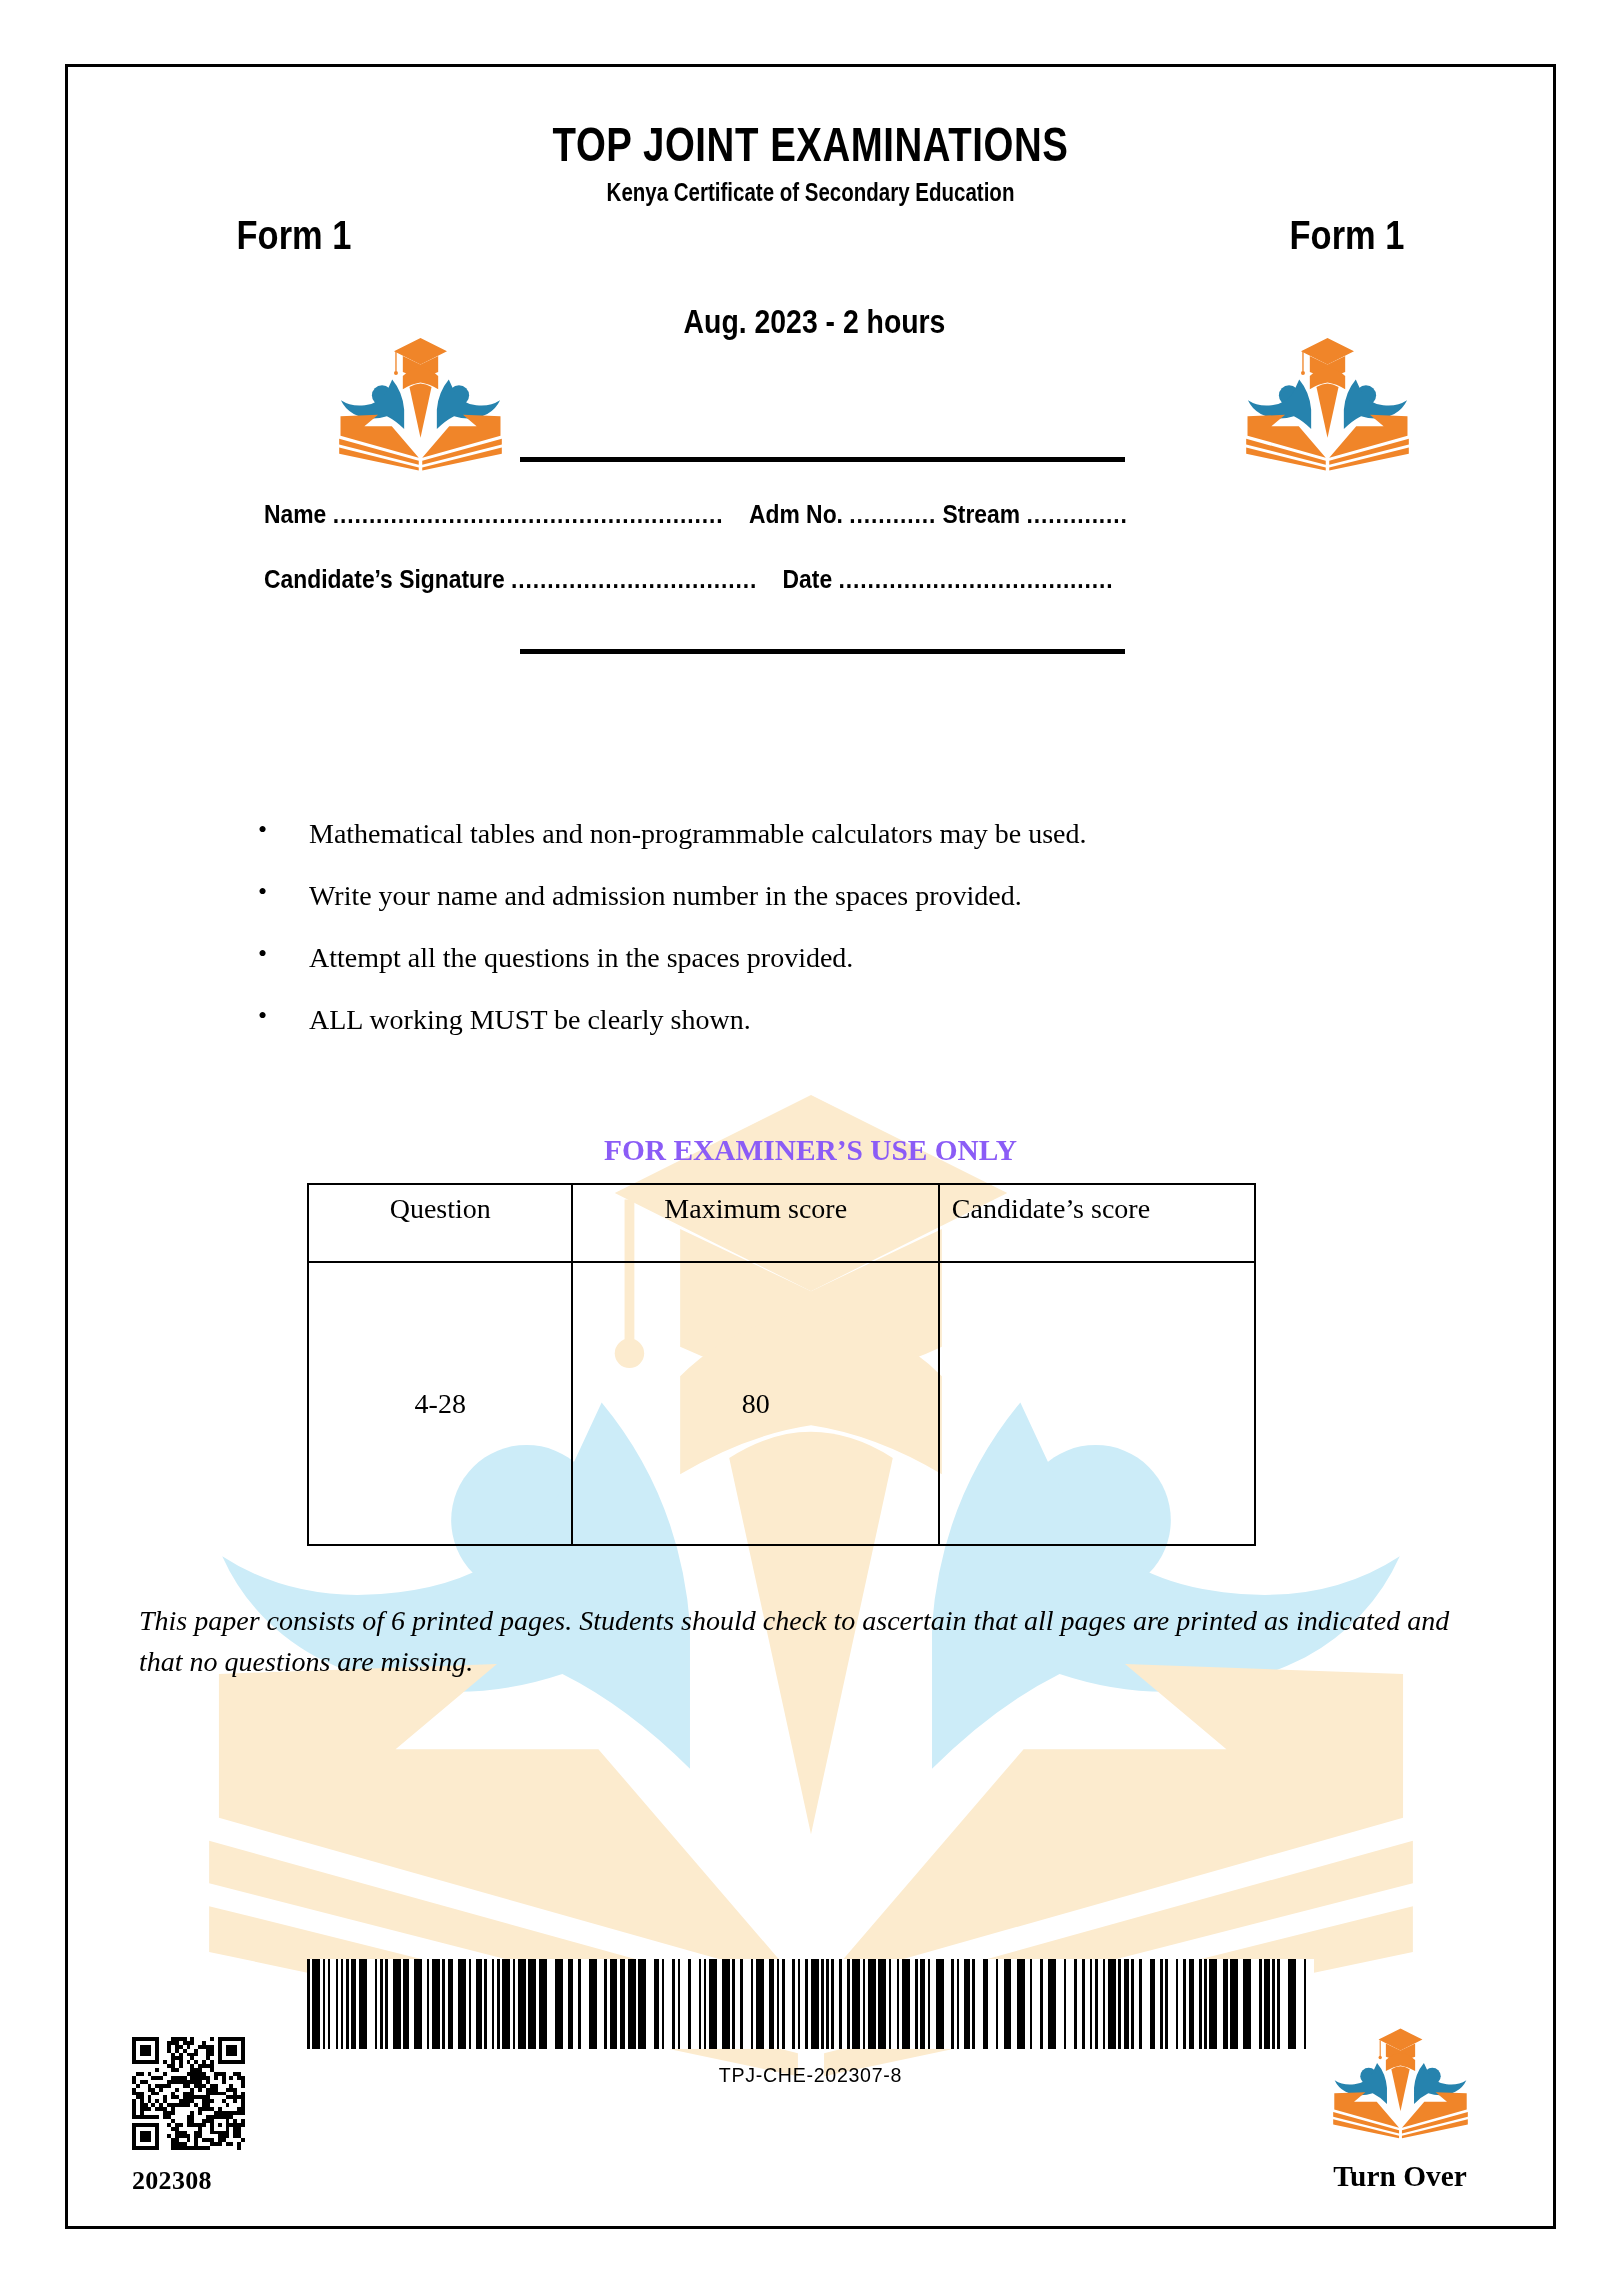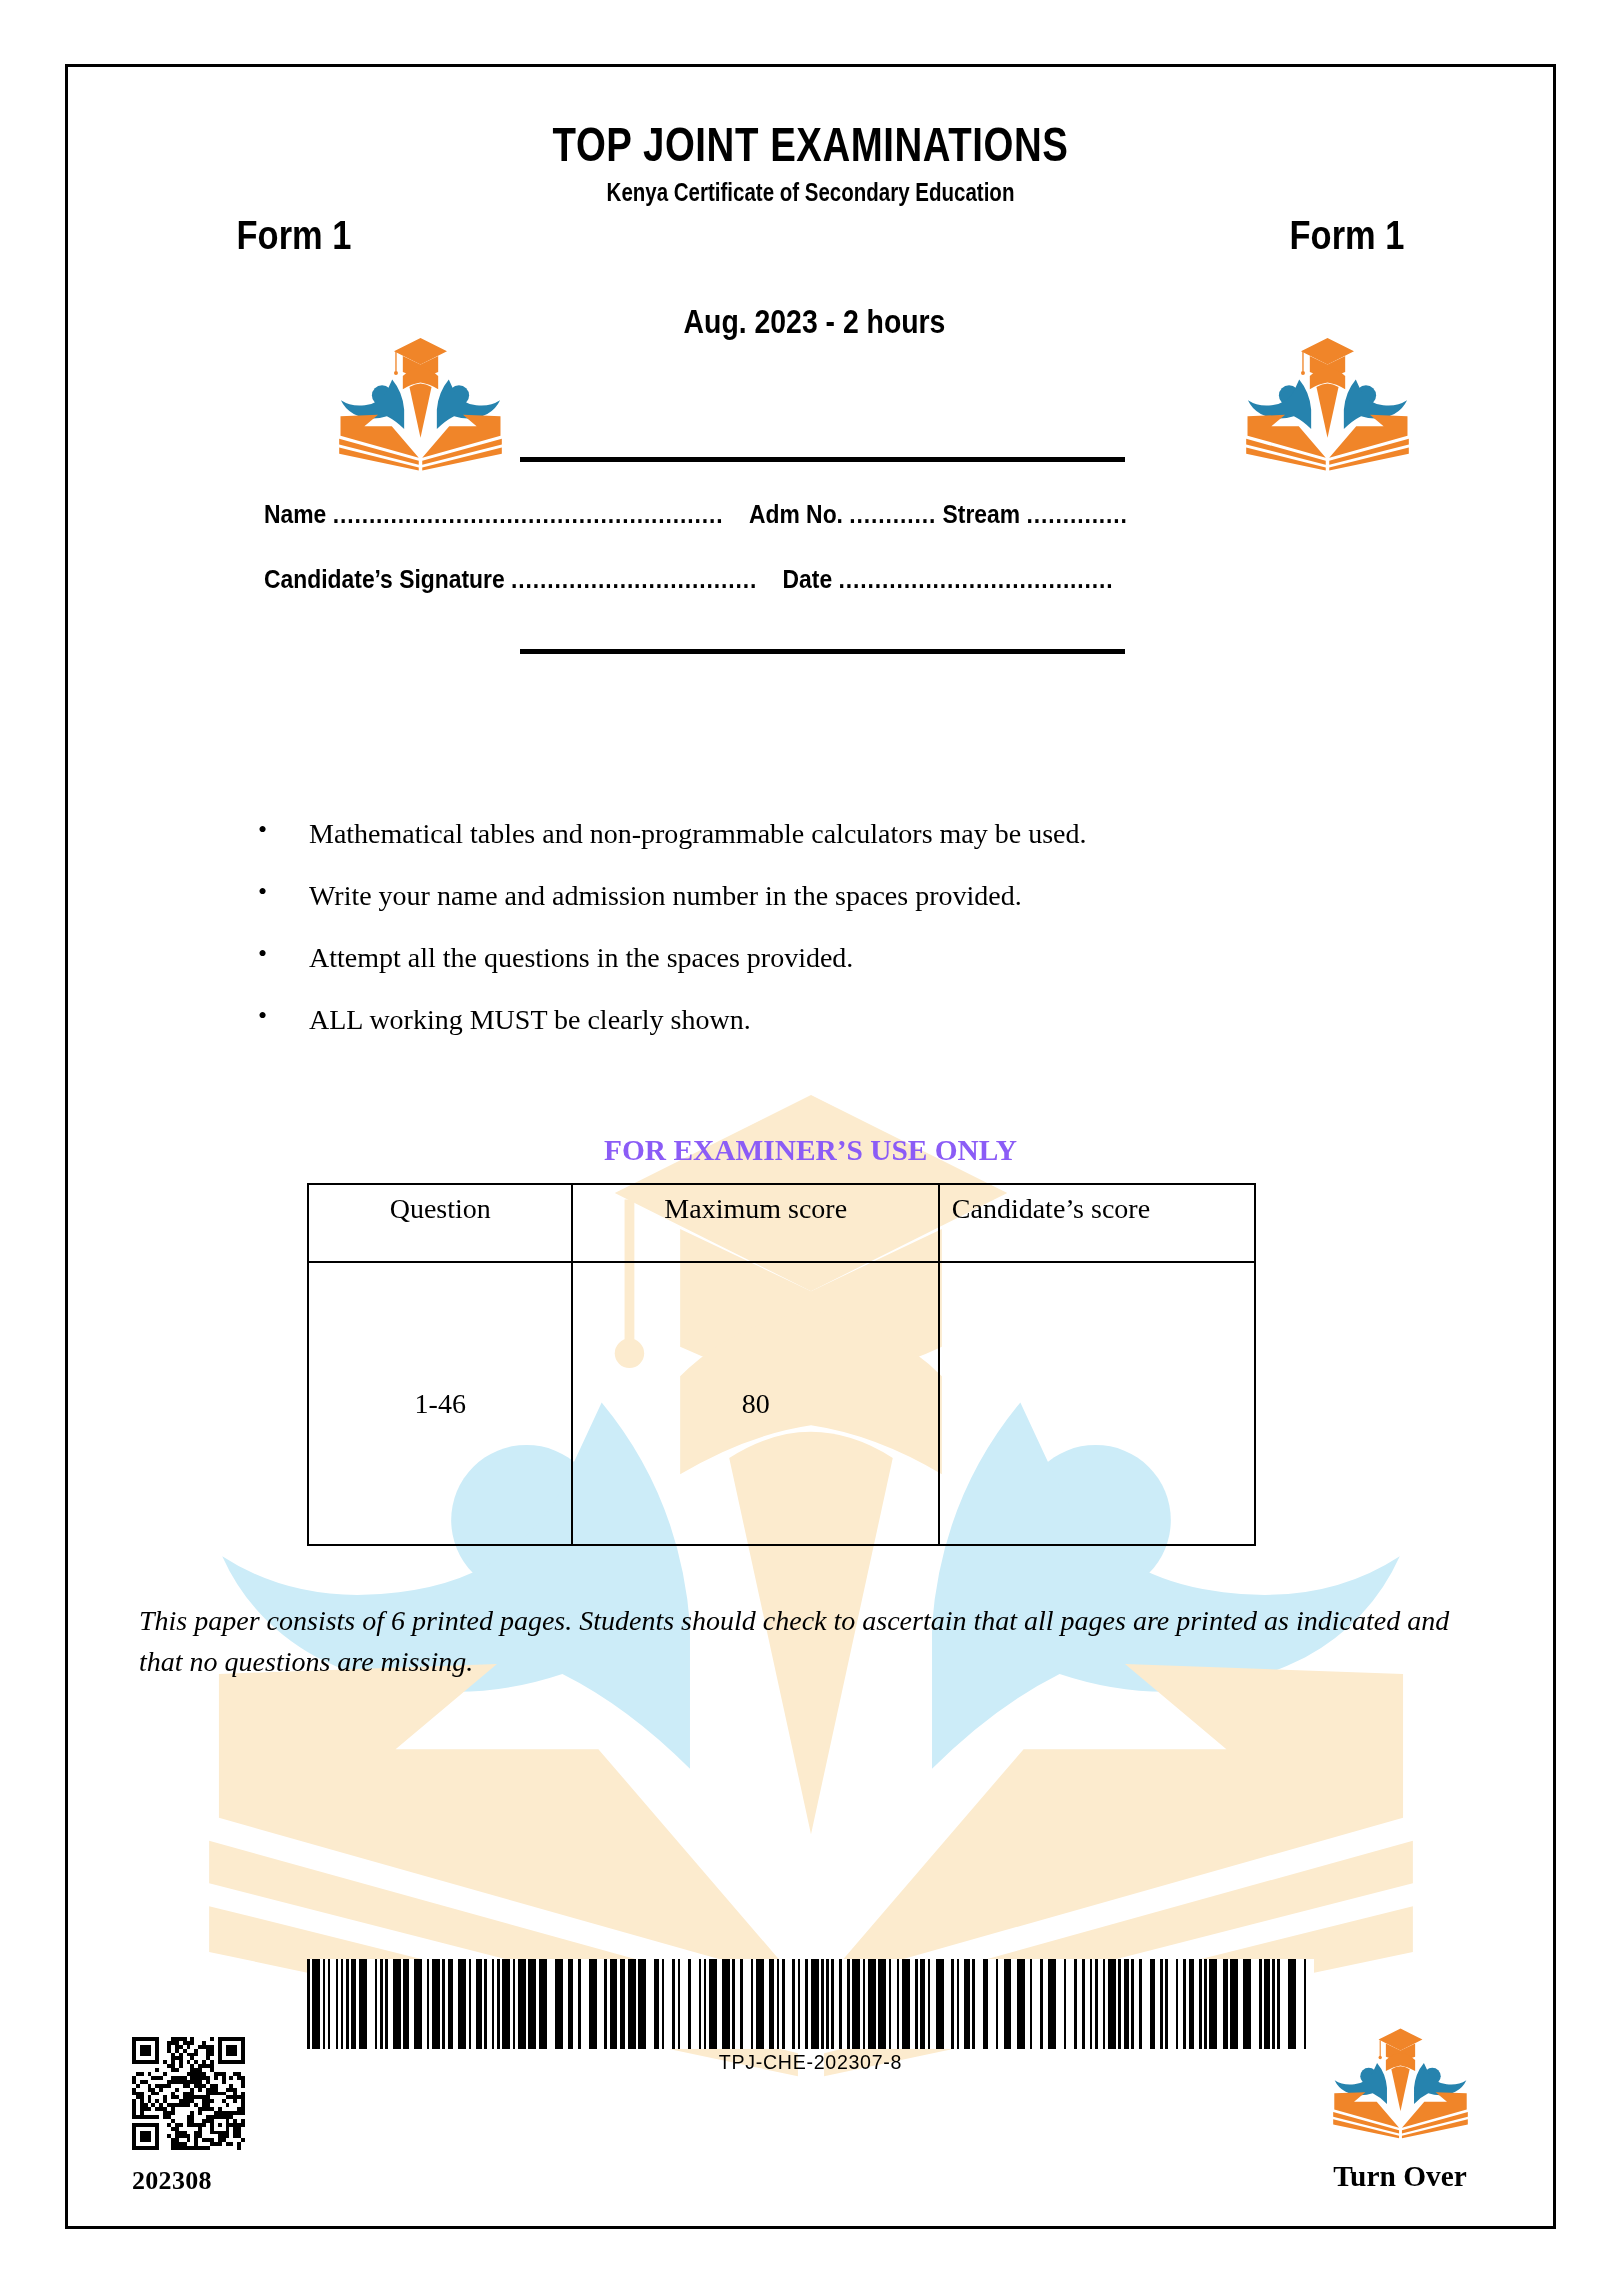--- a/index.html
+++ b/index.html
@@ -273,21 +273,21 @@
     font-size: 0;
     white-space: nowrap;
   }
   .barcode i {
     display: inline-block;
     height: 90px;
     background: #000;
     vertical-align: top;
   }
   .barcode-text {
-    margin-top: 2px;
+    margin-top: 15px;
     font-family: "Liberation Sans", sans-serif;
     font-size: 19.6px;
     letter-spacing: 0.7px;
     color: #000;
   }
 
   
   .qr {
     position: absolute;
     left: 64px;
@@ -438,21 +438,21 @@
     <table class="exam-table">
       <thead>
         <tr>
           <th class="c1">Question</th>
           <th class="c2">Maximum score</th>
           <th class="c3">Candidate’s score</th>
         </tr>
       </thead>
       <tbody>
         <tr>
-          <td>1-46</td>
+          <td>4-28</td>
           <td>80</td>
           <td></td>
         </tr>
       </tbody>
     </table>
 
     <div class="note">This paper consists of 6 printed pages. Students should check to ascertain that all pages are printed as indicated and that no questions are missing.</div>
 
     <div class="barcode-wrap">
       <div class="barcode" id="barcode-bars"><i style="width:2.6px"></i><i style="width:2.6px;background:#fff"></i><i style="width:7.9px"></i><i style="width:2.6px;background:#fff"></i><i style="width:2.6px"></i><i style="width:2.6px;background:#fff"></i><i style="width:2.6px"></i><i style="width:5.2px;background:#fff"></i><i style="width:2.6px"></i><i style="width:2.6px;background:#fff"></i><i style="width:2.6px"></i><i style="width:2.6px;background:#fff"></i><i style="width:2.6px"></i><i style="width:2.6px;background:#fff"></i><i style="width:5.2px"></i><i style="width:2.6px;background:#fff"></i><i style="width:7.9px"></i><i style="width:7.9px;background:#fff"></i><i style="width:2.6px"></i><i style="width:2.6px;background:#fff"></i><i style="width:2.6px"></i><i style="width:2.6px;background:#fff"></i><i style="width:2.6px"></i><i style="width:5.2px;background:#fff"></i><i style="width:7.9px"></i><i style="width:2.6px;background:#fff"></i><i style="width:5.2px"></i><i style="width:5.2px;background:#fff"></i><i style="width:7.9px"></i><i style="width:5.2px;background:#fff"></i><i style="width:2.6px"></i><i style="width:2.6px;background:#fff"></i><i style="width:7.9px"></i><i style="width:2.6px;background:#fff"></i><i style="width:2.6px"></i><i style="width:2.6px;background:#fff"></i><i style="width:5.2px"></i><i style="width:5.2px;background:#fff"></i><i style="width:7.9px"></i><i style="width:2.6px;background:#fff"></i><i style="width:2.6px"></i><i style="width:5.2px;background:#fff"></i><i style="width:5.2px"></i><i style="width:2.6px;background:#fff"></i><i style="width:2.6px"></i><i style="width:5.2px;background:#fff"></i><i style="width:2.6px"></i><i style="width:2.6px;background:#fff"></i><i style="width:2.6px"></i><i style="width:2.6px;background:#fff"></i><i style="width:7.9px"></i><i style="width:2.6px;background:#fff"></i><i style="width:2.6px"></i><i style="width:2.6px;background:#fff"></i><i style="width:7.9px"></i><i style="width:2.6px;background:#fff"></i><i style="width:7.9px"></i><i style="width:2.6px;background:#fff"></i><i style="width:7.9px"></i><i style="width:7.9px;background:#fff"></i><i style="width:7.9px"></i><i style="width:5.2px;background:#fff"></i><i style="width:5.2px"></i><i style="width:5.2px;background:#fff"></i><i style="width:2.6px"></i><i style="width:7.9px;background:#fff"></i><i style="width:7.9px"></i><i style="width:7.9px;background:#fff"></i><i style="width:2.6px"></i><i style="width:2.6px;background:#fff"></i><i style="width:7.9px"></i><i style="width:2.6px;background:#fff"></i><i style="width:5.2px"></i><i style="width:2.6px;background:#fff"></i><i style="width:7.9px"></i><i style="width:2.6px;background:#fff"></i><i style="width:7.9px"></i><i style="width:7.9px;background:#fff"></i><i style="width:5.2px"></i><i style="width:2.6px;background:#fff"></i><i style="width:2.6px"></i><i style="width:7.9px;background:#fff"></i><i style="width:2.6px"></i><i style="width:2.6px;background:#fff"></i><i style="width:2.6px"></i><i style="width:7.9px;background:#fff"></i><i style="width:2.6px"></i><i style="width:7.9px;background:#fff"></i><i style="width:2.6px"></i><i style="width:2.6px;background:#fff"></i><i style="width:2.6px"></i><i style="width:2.6px;background:#fff"></i><i style="width:7.9px"></i><i style="width:5.2px;background:#fff"></i><i style="width:7.9px"></i><i style="width:2.6px;background:#fff"></i><i style="width:2.6px"></i><i style="width:5.2px;background:#fff"></i><i style="width:2.6px"></i><i style="width:7.9px;background:#fff"></i><i style="width:2.6px"></i><i style="width:2.6px;background:#fff"></i><i style="width:7.9px"></i><i style="width:5.2px;background:#fff"></i><i style="width:5.2px"></i><i style="width:2.6px;background:#fff"></i><i style="width:2.6px"></i><i style="width:2.6px;background:#fff"></i><i style="width:2.6px"></i><i style="width:7.9px;background:#fff"></i><i style="width:2.6px"></i><i style="width:2.6px;background:#fff"></i><i style="width:2.6px"></i><i style="width:5.2px;background:#fff"></i><i style="width:2.6px"></i><i style="width:2.6px;background:#fff"></i><i style="width:7.9px"></i><i style="width:2.6px;background:#fff"></i><i style="width:2.6px"></i><i style="width:2.6px;background:#fff"></i><i style="width:2.6px"></i><i style="width:2.6px;background:#fff"></i><i style="width:2.6px"></i><i style="width:5.2px;background:#fff"></i><i style="width:2.6px"></i><i style="width:5.2px;background:#fff"></i><i style="width:2.6px"></i><i style="width:2.6px;background:#fff"></i><i style="width:7.9px"></i><i style="width:2.6px;background:#fff"></i><i style="width:2.6px"></i><i style="width:2.6px;background:#fff"></i><i style="width:7.9px"></i><i style="width:2.6px;background:#fff"></i><i style="width:7.9px"></i><i style="width:2.6px;background:#fff"></i><i style="width:2.6px"></i><i style="width:5.2px;background:#fff"></i><i style="width:2.6px"></i><i style="width:2.6px;background:#fff"></i><i style="width:7.9px"></i><i style="width:5.2px;background:#fff"></i><i style="width:2.6px"></i><i style="width:2.6px;background:#fff"></i><i style="width:5.2px"></i><i style="width:2.6px;background:#fff"></i><i style="width:2.6px"></i><i style="width:5.2px;background:#fff"></i><i style="width:7.9px"></i><i style="width:7.9px;background:#fff"></i><i style="width:2.6px"></i><i style="width:2.6px;background:#fff"></i><i style="width:2.6px"></i><i style="width:5.2px;background:#fff"></i><i style="width:5.2px"></i><i style="width:2.6px;background:#fff"></i><i style="width:2.6px"></i><i style="width:7.9px;background:#fff"></i><i style="width:5.2px"></i><i style="width:7.9px;background:#fff"></i><i style="width:2.6px"></i><i style="width:5.2px;background:#fff"></i><i style="width:7.9px"></i><i style="width:5.2px;background:#fff"></i><i style="width:7.9px"></i><i style="width:5.2px;background:#fff"></i><i style="width:2.6px"></i><i style="width:7.9px;background:#fff"></i><i style="width:2.6px"></i><i style="width:5.2px;background:#fff"></i><i style="width:7.9px"></i><i style="width:7.9px;background:#fff"></i><i style="width:2.6px"></i><i style="width:7.9px;background:#fff"></i><i style="width:2.6px"></i><i style="width:5.2px;background:#fff"></i><i style="width:2.6px"></i><i style="width:5.2px;background:#fff"></i><i style="width:2.6px"></i><i style="width:2.6px;background:#fff"></i><i style="width:2.6px"></i><i style="width:5.2px;background:#fff"></i><i style="width:2.6px"></i><i style="width:2.6px;background:#fff"></i><i style="width:7.9px"></i><i style="width:2.6px;background:#fff"></i><i style="width:2.6px"></i><i style="width:2.6px;background:#fff"></i><i style="width:5.2px"></i><i style="width:2.6px;background:#fff"></i><i style="width:2.6px"></i><i style="width:5.2px;background:#fff"></i><i style="width:2.6px"></i><i style="width:7.9px;background:#fff"></i><i style="width:5.2px"></i><i style="width:5.2px;background:#fff"></i><i style="width:2.6px"></i><i style="width:2.6px;background:#fff"></i><i style="width:2.6px"></i><i style="width:7.9px;background:#fff"></i><i style="width:2.6px"></i><i style="width:5.2px;background:#fff"></i><i style="width:2.6px"></i><i style="width:2.6px;background:#fff"></i><i style="width:5.2px"></i><i style="width:5.2px;background:#fff"></i><i style="width:2.6px"></i><i style="width:2.6px;background:#fff"></i><i style="width:2.6px"></i><i style="width:2.6px;background:#fff"></i><i style="width:7.9px"></i><i style="width:5.2px;background:#fff"></i><i style="width:5.2px"></i><i style="width:2.6px;background:#fff"></i><i style="width:7.9px"></i><i style="width:5.2px;background:#fff"></i><i style="width:7.9px"></i><i style="width:7.9px;background:#fff"></i><i style="width:2.6px"></i><i style="width:2.6px;background:#fff"></i><i style="width:5.2px"></i><i style="width:2.6px;background:#fff"></i><i style="width:2.6px"></i><i style="width:2.6px;background:#fff"></i><i style="width:2.6px"></i><i style="width:7.9px;background:#fff"></i><i style="width:7.9px"></i><i style="width:7.9px;background:#fff"></i><i style="width:2.6px"></i><i style="width:7.9px;background:#fff"></i></div>

